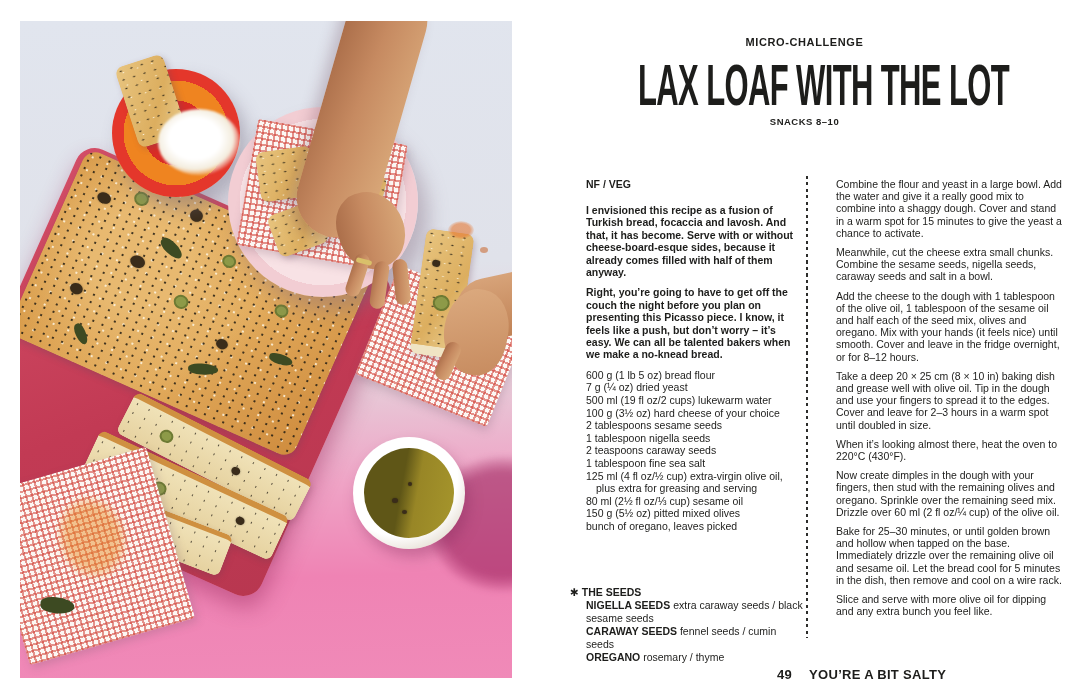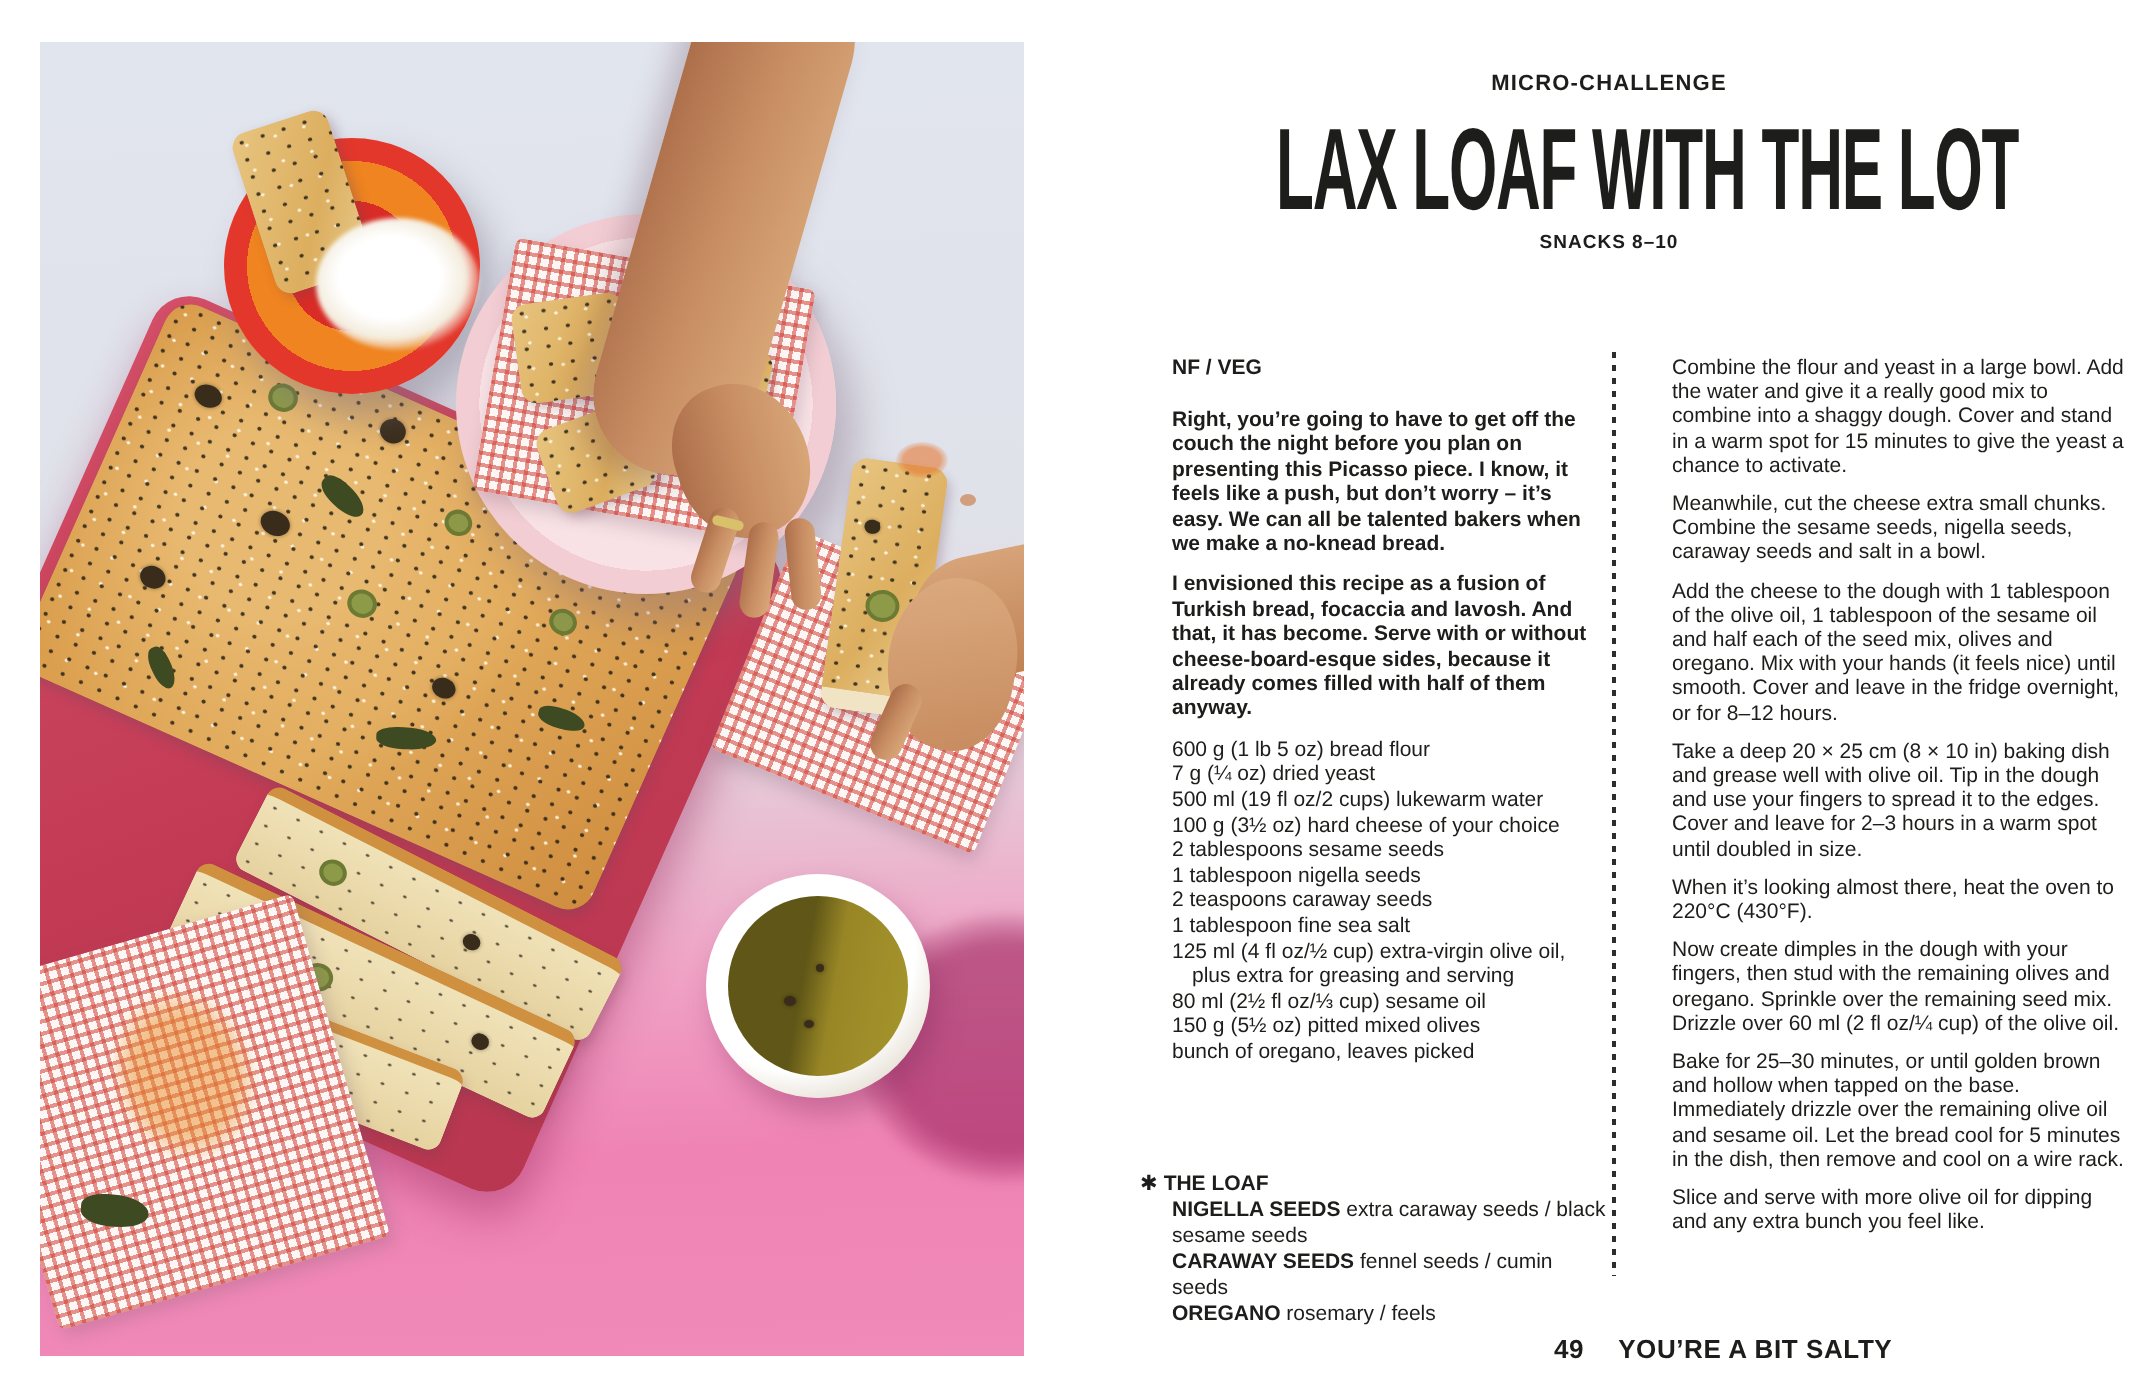--- a/index.html
+++ b/index.html
@@ -187,48 +187,48 @@
 
 <div class="r-header">
   <div class="kicker">MICRO-CHALLENGE</div>
   <div class="big-title">LAX LOAF WITH THE LOT</div>
   <div class="serving">SNACKS 8–10</div>
 </div>
 
 <div class="col-left">
   <div class="dietary">NF / VEG</div>
   <div class="intro">
+    <p>I envisioned this recipe as a fusion of Turkish bread, focaccia and lavosh. And that, it has become. Serve with or without cheese-board-esque sides, because it already comes filled with half of them anyway.</p>
     <p>Right, you’re going to have to get off the couch the night before you plan on presenting this Picasso piece. I know, it feels like a push, but don’t worry – it’s easy. We can all be talented bakers when we make a no-knead bread.</p>
-    <p>I envisioned this recipe as a fusion of Turkish bread, focaccia and lavosh. And that, it has become. Serve with or without cheese-board-esque sides, because it already comes filled with half of them anyway.</p>
   </div>
   <ul class="ingredients">
     <li>600 g (1 lb 5 oz) bread flour</li>
     <li>7 g (¼ oz) dried yeast</li>
     <li>500 ml (19 fl oz/2 cups) lukewarm water</li>
     <li>100 g (3½ oz) hard cheese of your choice</li>
     <li>2 tablespoons sesame seeds</li>
     <li>1 tablespoon nigella seeds</li>
     <li>2 teaspoons caraway seeds</li>
     <li>1 tablespoon fine sea salt</li>
     <li>125 ml (4 fl oz/½ cup) extra-virgin olive oil,</li>
     <li class="indent">plus extra for greasing and serving</li>
     <li>80 ml (2½ fl oz/⅓ cup) sesame oil</li>
     <li>150 g (5½ oz) pitted mixed olives</li>
     <li>bunch of oregano, leaves picked</li>
   </ul>
 </div>
 
 <div class="subs">
   <div>
-    <span class="subs-star">✱</span><span class="subs-head">THE LOAF</span>
+    <span class="subs-star">✱</span><span class="subs-head">THE SEEDS</span>
   </div>
   <div class="subs-items">
     <div><span class="subs-name">NIGELLA SEEDS</span><span> extra caraway seeds / black sesame seeds</span></div>
     <div><span class="subs-name">CARAWAY SEEDS</span><span> fennel seeds / cumin seeds</span></div>
-    <div><span class="subs-name">OREGANO</span><span> rosemary / feels</span></div>
+    <div><span class="subs-name">OREGANO</span><span> rosemary / thyme</span></div>
   </div>
 </div>
 
 <div class="divider"></div>
 
 <div class="col-right method">
   <p>Combine the flour and yeast in a large bowl. Add the water and give it a really good mix to combine into a shaggy dough. Cover and stand in a warm spot for 15 minutes to give the yeast a chance to activate.</p>
   <p>Meanwhile, cut the cheese extra small chunks. Combine the sesame seeds, nigella seeds, caraway seeds and salt in a bowl.</p>
   <p>Add the cheese to the dough with 1 tablespoon of the olive oil, 1 tablespoon of the sesame oil and half each of the seed mix, olives and oregano. Mix with your hands (it feels nice) until smooth. Cover and leave in the fridge overnight, or for 8–12 hours.</p>
   <p>Take a deep 20 × 25 cm (8 × 10 in) baking dish and grease well with olive oil. Tip in the dough and use your fingers to spread it to the edges. Cover and leave for 2–3 hours in a warm spot until doubled in size.</p>

